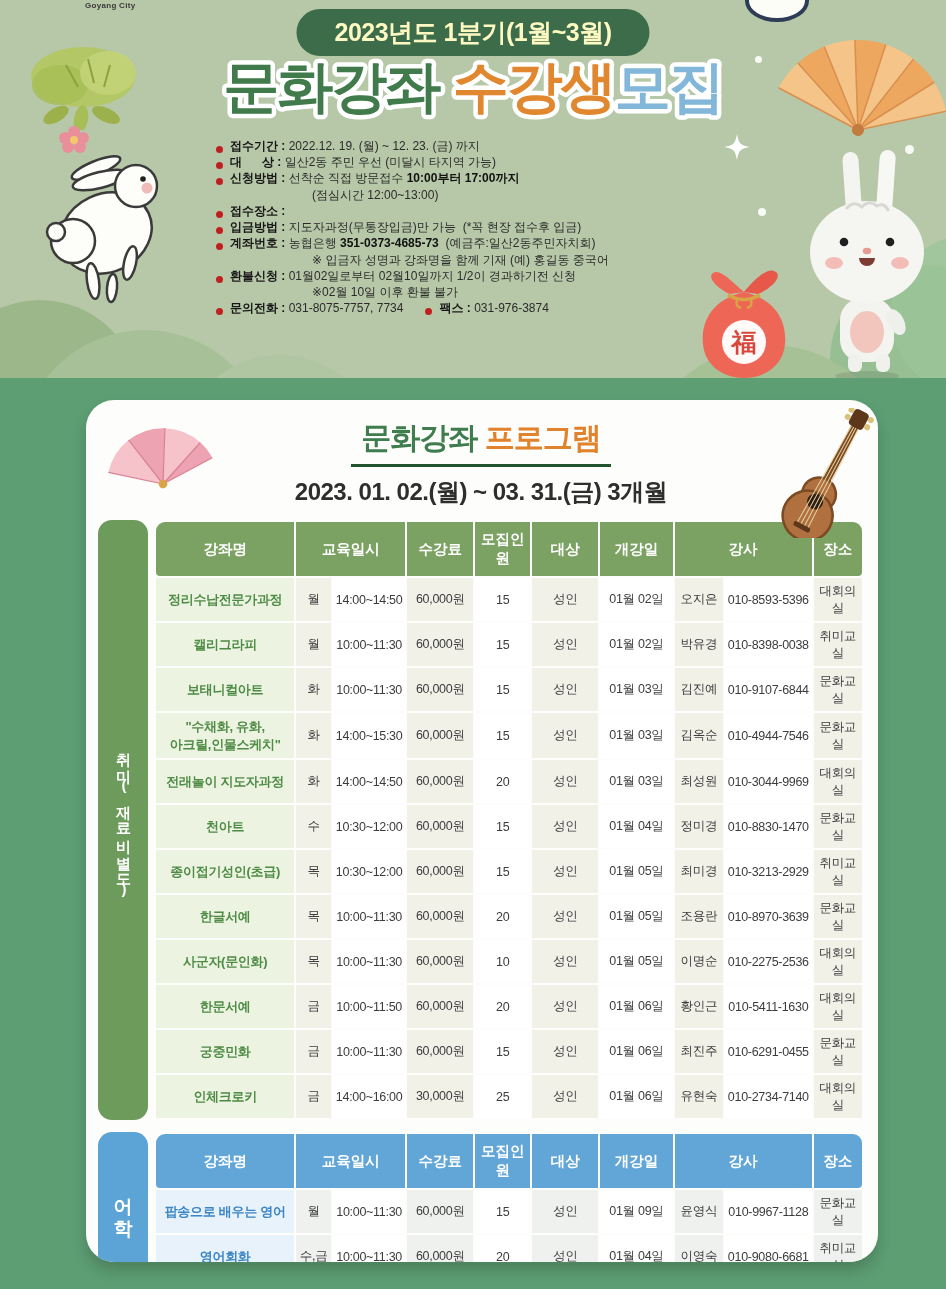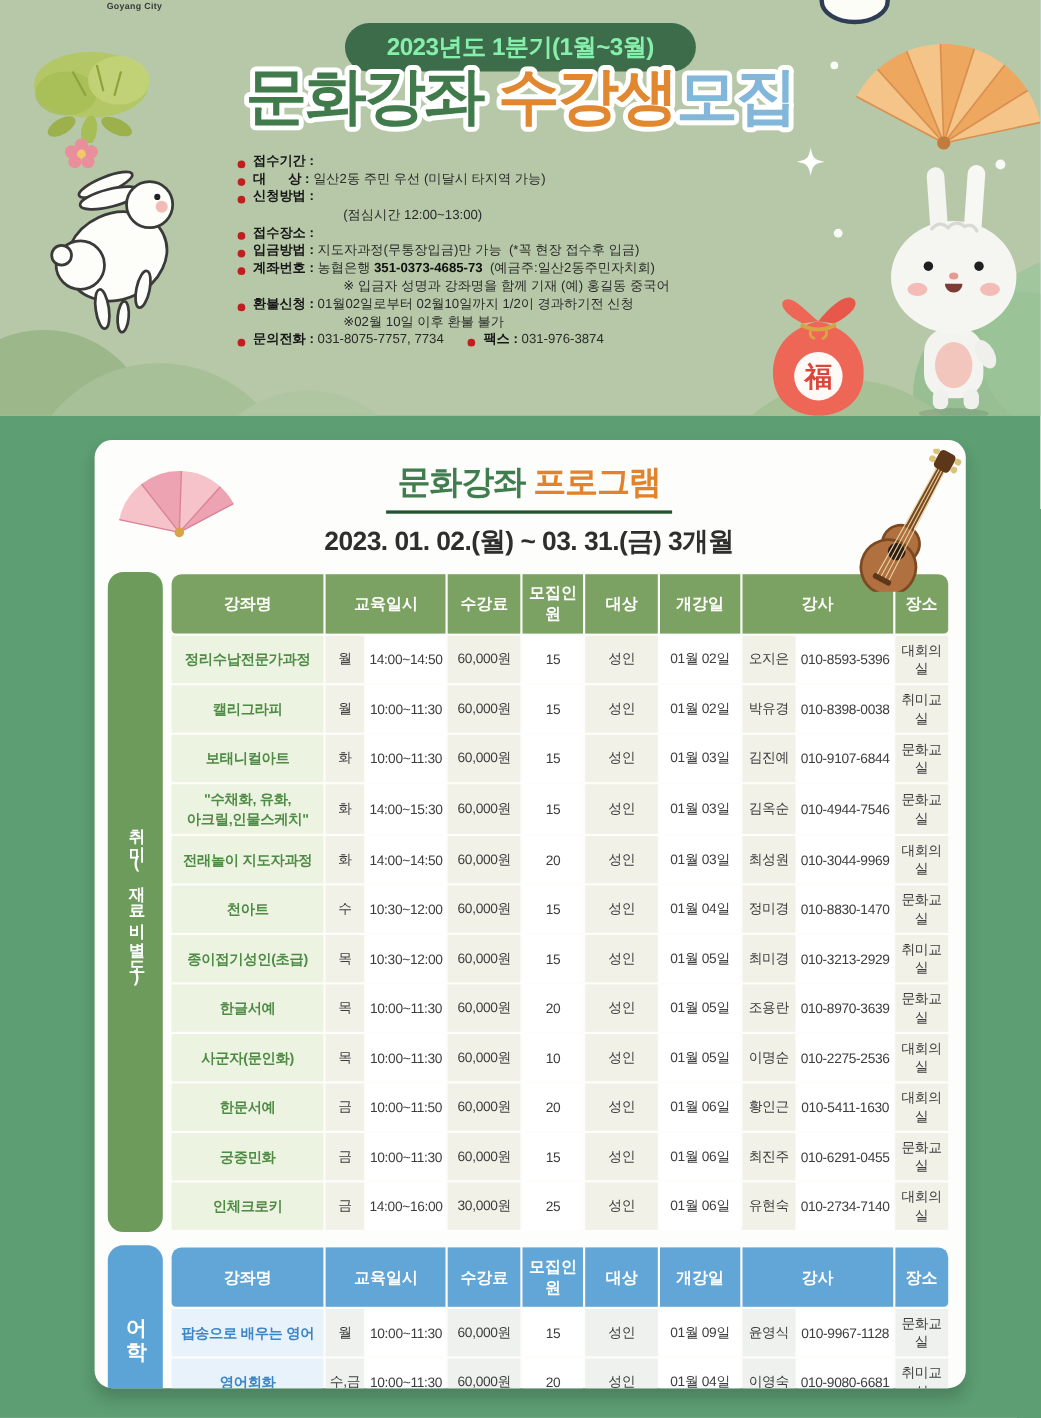--- a/index.html
+++ b/index.html
@@ -2,37 +2,37 @@
 <html><head>
 <meta charset="utf-8">
 <style>
   html,body{margin:0;padding:0;}
   body{font-family:"Liberation Sans","DejaVu Sans",sans-serif;}
   #poster{position:relative;width:946px;height:1289px;overflow:hidden;background:#5d9e73;}
 
   
   .top-section{position:absolute;left:0;top:0;width:946px;height:378px;background:#b6c8a7;overflow:hidden;}
   .hill{position:absolute;border-radius:50%;}
-  .city-logo{position:absolute;left:97px;top:1px;font-size:8px;font-weight:bold;color:#3a3a3a;letter-spacing:.3px;}
+  .city-logo{position:absolute;left:85px;top:1px;font-size:8px;font-weight:bold;color:#3a3a3a;letter-spacing:.3px;}
   .top-logo-arc{position:absolute;left:745px;top:-20px;width:56px;height:34px;border-radius:50%;background:#fdfdf8;border:4px solid #2e3d55;}
-  .quarter-badge{position:absolute;left:50%;top:21px;transform:translateX(-50%);background:#3c6c49;color:#86efac;font-size:22px;font-weight:bold;padding:7px 38px;border-radius:26px;letter-spacing:-.5px;white-space:nowrap;}
+  .quarter-badge{position:absolute;left:50%;top:9px;transform:translateX(-50%);background:#3c6c49;color:#fef9c3;font-size:25px;font-weight:bold;padding:7px 38px;border-radius:26px;letter-spacing:-.5px;white-space:nowrap;}
   .main-title-svg{position:absolute;left:0;top:44px;}
 
   
   .info-list{position:absolute;left:216px;top:139px;width:540px;}
   .info-line{display:flex;align-items:flex-start;font-size:12px;line-height:1.27;color:#2b2b2b;margin-bottom:1px;}
   .info-line .bullet{flex:0 0 auto;width:7px;height:7px;border-radius:50%;background:#c01f1f;margin:7px 7px 0 0;}
   .info-line .bullet.inline{margin-left:22px;}
   .info-line .label{font-weight:bold;color:#161616;white-space:pre;}
   .info-line .content{white-space:pre-wrap;}
   .info-line .content .b{font-weight:bold;color:#111;}
   .info-line.indent{padding-left:96px;}
 
   
-  .panel{position:absolute;left:86px;top:400px;width:792px;height:862px;background:#fdfdfb;border-radius:16px;box-shadow:0 9px 14px rgba(0,0,0,.18);overflow:hidden;}
+  .panel{position:absolute;left:86px;top:400px;width:792px;height:862px;background:#fdfdfb;border-radius:28px;box-shadow:0 9px 14px rgba(0,0,0,.18);overflow:hidden;}
   .panel-inner{padding:16px 14px 0 12px;}
   .program-title-wrap{text-align:center;margin-top:2px;}
   .program-title{display:inline-block;font-size:30px;font-weight:800;letter-spacing:-1px;border-bottom:3px solid #24532f;padding:0 10px 5px 10px;}
   .program-title .g{color:#3f7d4e;}
   .program-title .o{color:#e0832c;}
   .program-period{text-align:center;font-size:24px;font-weight:600;color:#2e2e2e;margin-top:9px;letter-spacing:-.5px;}
 
   .section-row{display:flex;gap:6px;margin-top:12px;align-items:stretch;}
   .cat-bar{flex:0 0 50px;border-radius:14px;display:flex;align-items:center;justify-content:center;color:#fff;font-weight:bold;writing-mode:vertical-rl;text-orientation:upright;letter-spacing:3px;}
   .class-table{flex:1;border-collapse:separate;border-spacing:2px;table-layout:fixed;}
@@ -172,29 +172,31 @@
     <svg class="main-title-svg" width="946" height="86" viewBox="0 0 946 86">
       <text x="473" y="62" text-anchor="middle" font-size="56" font-weight="800" letter-spacing="-2" stroke="#fff" stroke-width="9" paint-order="stroke" stroke-linejoin="round" style="font-family:'Liberation Sans','DejaVu Sans',sans-serif;">
         <tspan fill="#417a4b">문화강좌 </tspan><tspan fill="#e0872f">수강생</tspan><tspan fill="#82b7da">모집</tspan>
       </text>
     </svg>
 
     <div class="info-list">
         <div class="info-line">
           <span class="bullet"></span>
           <span class="label">접수기간 : </span>
+          <span class="content"><span>2022.12. 19. (월) ~ 12. 23. (금) 까지</span></span>
         </div>
         <div class="info-line">
           <span class="bullet"></span>
           <span class="label">대      상 : </span>
           <span class="content"><span>일산2동 주민 우선 (미달시 타지역 가능)</span></span>
         </div>
         <div class="info-line">
           <span class="bullet"></span>
           <span class="label">신청방법 : </span>
+          <span class="content"><span>선착순 직접 방문접수 </span><span class="b">10:00부터 17:00까지</span></span>
         </div>
         <div class="info-line indent">
           <span class="content"><span>(점심시간 12:00~13:00)</span></span>
         </div>
         <div class="info-line">
           <span class="bullet"></span>
           <span class="label">접수장소 : </span>
         </div>
         <div class="info-line">
           <span class="bullet"></span>

